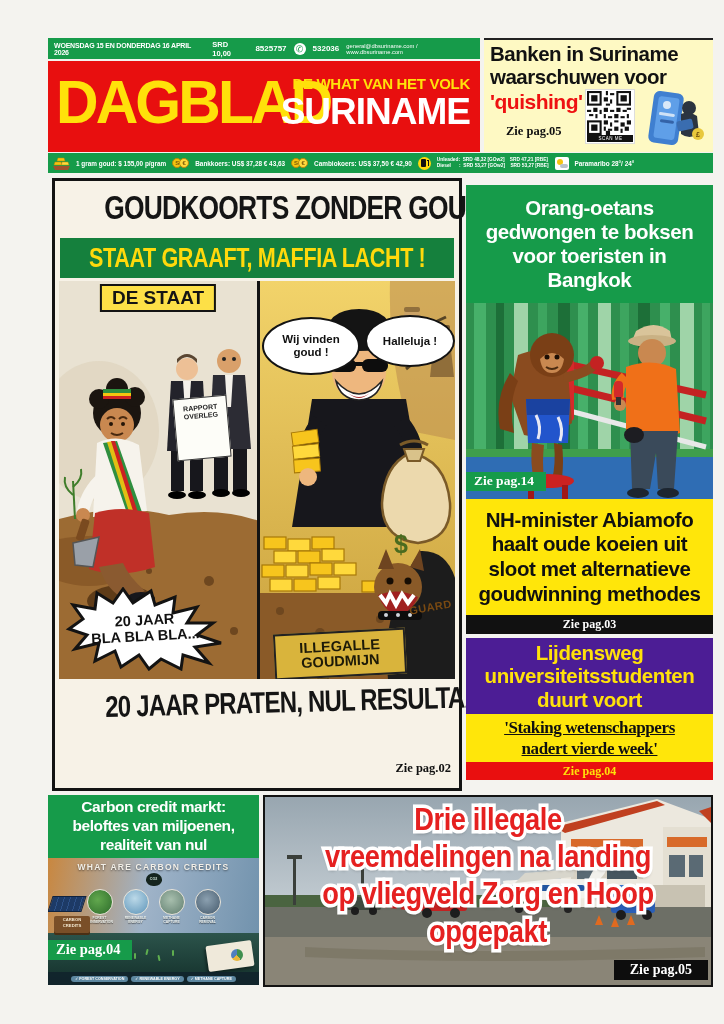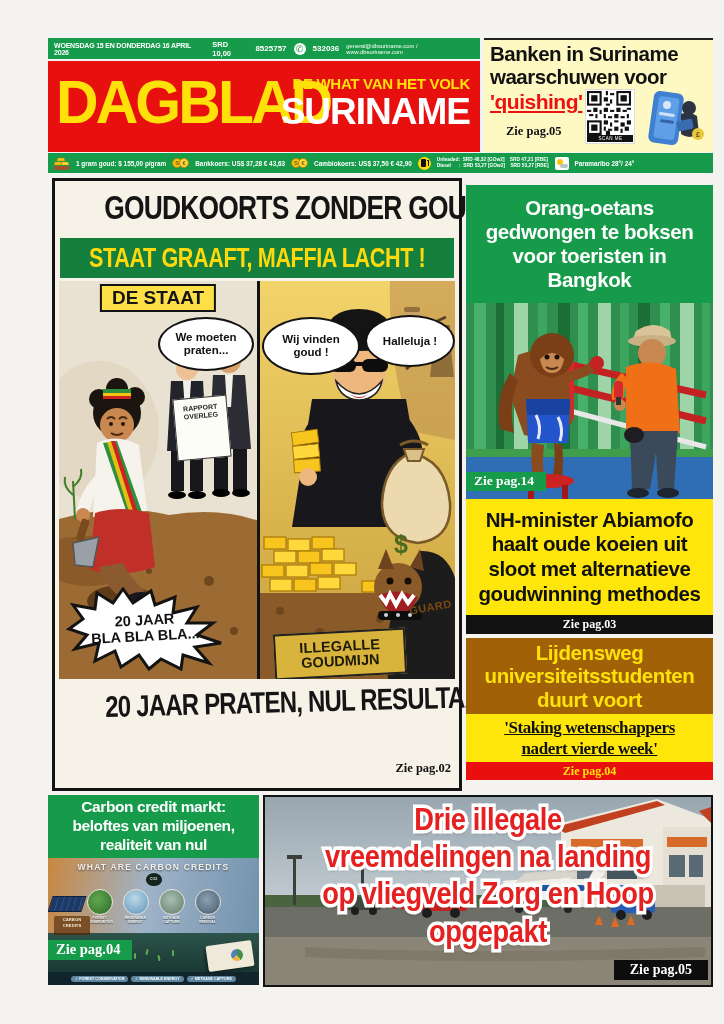--- a/index.html
+++ b/index.html
@@ -22,21 +22,21 @@
   .masthead { left:48px; top:61px; width:432px; height:91px; background:#e80f0f; }
   .mh-title { position:absolute; left:8px; top:10px; color:#ffe10a; font-weight:900; font-size:62px; line-height:1; letter-spacing:-3px; transform:scaleX(.95); transform-origin:left; }
   .mh-right { position:absolute; right:10px; top:14px; text-align:right; }
   .mh-tag { color:#ffe10a; font-weight:900; font-size:15px; letter-spacing:-.3px; }
   .mh-sub { color:#fff; font-weight:900; font-size:37px; line-height:1.1; letter-spacing:-1px; }
 
   
   .quish { left:484px; top:38px; width:229px; height:114px; background:#fef9c3; border-top:2px solid #222; padding:3px 5px 2px 6px; }
   .quish-h { color:#121212; font-weight:900; font-size:20.5px; line-height:1.1; letter-spacing:-.5px; }
   .quish-row { display:flex; margin-top:2px; align-items:flex-start; }
-  .quish-hl { color:#e11; font-weight:900; font-size:21px; letter-spacing:-.5px;text-decoration:underline; }
+  .quish-hl { color:#e11; font-weight:900; font-size:21px; letter-spacing:-.5px; }
   .quish-ref { font-weight:bold; font-size:12.5px; margin:10px 0 0 16px; color:#111; }
   .qr-wrap { width:48px; flex:none; margin-left:4px; background:#fff; padding:1px; box-shadow:0 0 0 1px #ddd; }
   .qr-wrap svg { display:block; }
   .scanme { background:#111; color:#fff; font-size:4.5px; text-align:center; padding:1px 0; letter-spacing:.5px; }
   .thief-art { flex:none; margin-left:3px; }
 
   
   .ticker { left:48px; top:153px; width:665px; height:20px; background:#169b4a; display:flex; align-items:center; gap:6px; padding:0 5px; color:#fff; }
   .tk-txt { font-size:6.4px; font-weight:bold; white-space:nowrap; }
   .coin-pair { display:flex; flex:none; }
@@ -70,21 +70,21 @@
   .bag-sym { position:absolute; right:47px; bottom:120px; font-weight:900; font-size:25px; color:#4a6b1f; }
   .ct-punch { position:absolute; top:505px; left:0; width:100%; text-align:center; font-weight:900; font-size:30px; color:#151515; letter-spacing:-1px; transform:rotate(-1.5deg); }
   .ct-cap-wrap { position:absolute; top:556px; left:0; width:100%; text-align:center; }
   .ct-cap { display:inline-block; background:#ffd90c; padding:3px 10px; transform:rotate(-1deg); font-weight:900; font-size:14px; color:#151515; box-shadow:2px 2px 0 #caa227; }
   .ct-ref { position:absolute; right:8px; bottom:12px; font-weight:bold; font-size:12.5px; color:#111; }
 
   
   .rc { left:466px; width:247px; }
   .box-green { background:#169b4a; color:#fff; }
   .box-yellow { background:#ffe60a; color:#101010; }
-  .box-red { background:#a16207; color:#ffe10a; }
+  .box-red { background:#4c1d95; color:#ffe10a; }
   .headbox { display:flex; align-items:center; justify-content:center; text-align:center; font-weight:900; letter-spacing:-.4px; }
   .strip { display:flex; align-items:center; justify-content:center; font-weight:bold; }
   .badge { position:absolute; background:#169b4a; color:#fff; font-weight:bold; font-size:13.5px; padding:1px 12px 2px 8px; font-family:"Liberation Serif", serif; }
 
   .quote-box { text-decoration:underline; font-weight:bold; }
 
   
   .carbon-img { left:48px; top:858px; width:211px; height:127px; background:linear-gradient(100deg,#c9873f,#9fb3c8 45%,#6e90ab); overflow:hidden; }
   .ci-title { position:absolute; top:4px; left:0; width:100%; text-align:center; color:#f2efe8; font-weight:bold; font-size:8.5px; letter-spacing:1.2px; text-shadow:0 1px 2px rgba(0,0,0,.5); }
   .ci-foot { position:absolute; top:15px; left:50%; transform:translateX(-50%); width:16px; height:13px; background:#15241e; border-radius:50% 50% 45% 45%; color:#cfe3d6; font-size:3.6px; font-weight:bold; text-align:center; line-height:13px; }
@@ -304,22 +304,20 @@
           <path d="M36 232 Q62 224 90 232 L96 286 Q60 298 30 288 Z" fill="#c03028"></path>
           <path d="M40 286 Q48 310 66 318 L86 310 Q70 296 64 282 Z" fill="#8a5a30"></path>
           <ellipse cx="82" cy="318" rx="14" ry="7" fill="#17171c"></ellipse>
           <path d="M44 196 Q28 210 24 230" stroke="#f6f3ec" stroke-width="12" fill="none" stroke-linecap="round"></path>
           <circle cx="24" cy="234" r="7" fill="#c98850"></circle>
           <rect x="20" y="238" width="8" height="22" rx="2" fill="#7a4a1f" transform="rotate(18 24 248)"></rect>
           <path d="M14 262 L40 256 L34 286 L16 284 Z" fill="#9aa0a8" stroke="#555" stroke-width="1.5"></path>
         </g>
       </svg>
       <div class="p-label">DE STAAT</div>
-      <div class="bubble pre" style="left:99px; top:36px; width:96px; height:54px;">We moeten
-praten...</div>
       <div class="paper pre">RAPPORT
 OVERLEG</div>
       <div class="burst">
         <svg viewBox="0 0 168 84">
           <polygon fill="#fff" stroke="#131313" stroke-width="3" points="8,42 22,32 12,18 34,22 36,6 52,16 62,2 72,16 90,4 94,18 114,10 112,26 136,20 126,36 152,36 136,48 160,56 134,60 148,76 122,68 120,82 100,72 88,82 78,68 60,80 54,64 34,74 38,56 14,62 26,48"></polygon>
         </svg>
         <div class="btxt pre">20 JAAR
 BLA BLA BLA...</div>
       </div>
     </div>

